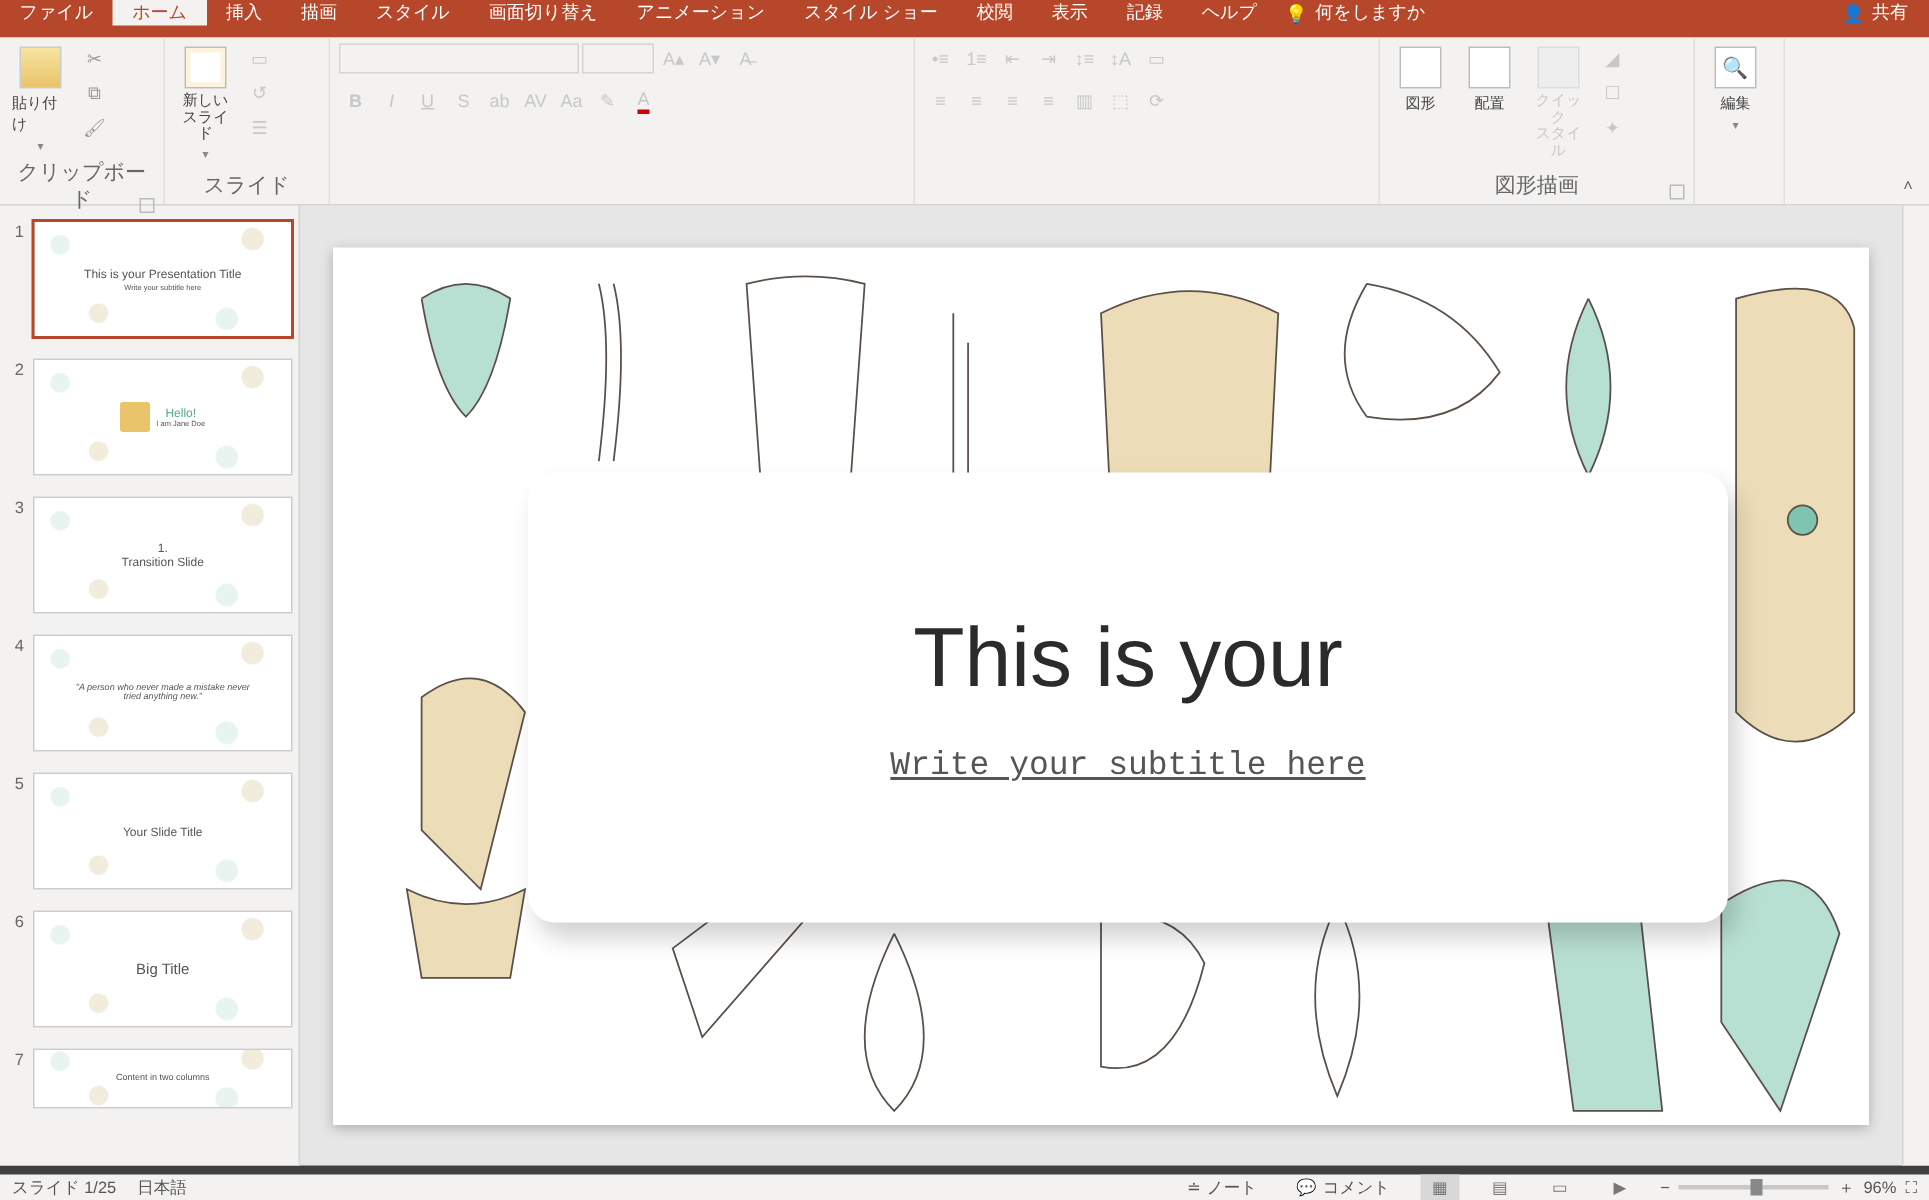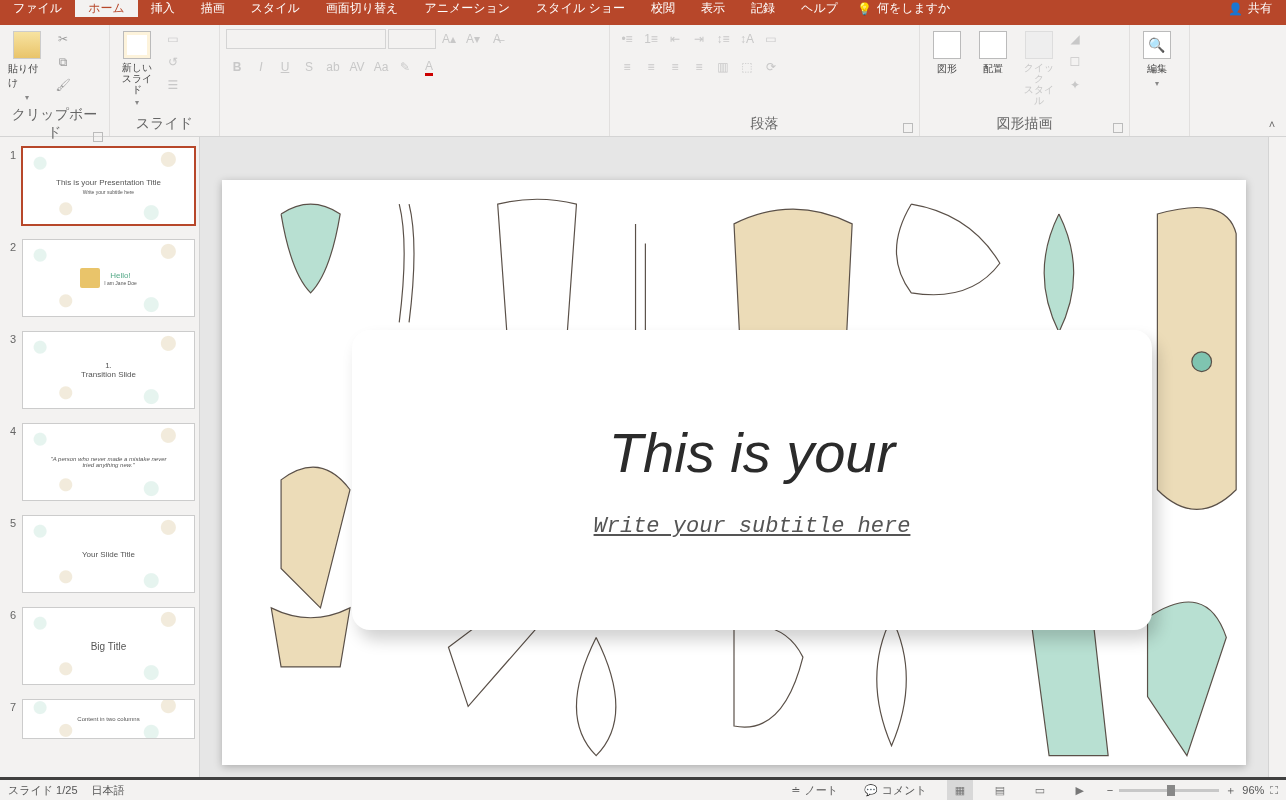--- a/index.html
+++ b/index.html
@@ -37,31 +37,31 @@
 .thumb .bg { position:absolute; inset:0; background:
   radial-gradient(circle at 10% 20%, #d7ede6 6px, transparent 7px),
   radial-gradient(circle at 85% 15%, #eadfc5 7px, transparent 8px),
   radial-gradient(circle at 25% 80%, #eadfc5 6px, transparent 7px),
   radial-gradient(circle at 75% 85%, #d7ede6 7px, transparent 8px),
   radial-gradient(circle at 50% 50%, #f2f2f2 5px, transparent 6px);
   opacity:.6; }
 .thumb .inner { position:relative; background:#fff; border-radius:6px; padding:4px 6px; max-width:80%; }
 
 
-.canvas-wrap { flex:1; display:flex; align-items:flex-end; justify-content:center; padding:12px 22px; overflow:hidden;font-style:italic; }
+.canvas-wrap { flex:1; display:flex; align-items:center; justify-content:center; padding:12px 22px; overflow:hidden; }
 .slide { width:1040px; height:585px; background:#fff; box-shadow:0 2px 8px rgba(0,0,0,.25); position:relative; overflow:hidden; }
 .pattern { position:absolute; inset:0; }
 .pattern svg { width:100%; height:100%; }
 .titlecard { position:absolute; left:130px; top:150px; width:800px; height:300px; background:#fff; border-radius:18px; box-shadow:6px 10px 16px rgba(0,0,0,.18); display:flex; flex-direction:column; align-items:center; justify-content:center; }
 .titlecard h1 { font-size:56px; font-weight:400; color:#2b2b2b; text-align:center; line-height:1.15; }
 .titlecard .sub { margin-top:28px; font-size:22px; color:#555; text-decoration:underline; font-family:"Courier New",monospace; }
 .scroll-v { width:18px; background:#f3f2f1; border-left:1px solid #d4d4d4; }
 
 
-.status { height:23px; background:#f3f2f1; border-top:3px solid #404040; display:flex; align-items:center; font-size:11px; color:#555; padding:0 8px; gap:14px; }
+.status { height:23px; background:#f3f2f1; border-top:6px solid #404040; display:flex; align-items:center; font-size:11px; color:#555; padding:0 8px; gap:14px; }
 .status .spacer { flex:1; }
 .status .sbtn { display:flex; align-items:center; gap:4px; padding:0 6px; height:100%; cursor:pointer; }
 .status .viewbtn { width:26px; height:100%; display:flex; align-items:center; justify-content:center; cursor:pointer; color:#777; }
 .status .viewbtn.active { background:#d8d8d8; }
 .status .zoom { display:flex; align-items:center; gap:6px; }
 .status .slider { width:100px; height:3px; background:#c8c8c8; position:relative; }
 .status .slider .knob { position:absolute; left:48%; top:-4px; width:8px; height:11px; background:#888; }
 </style>
 </head>
 <body>
@@ -176,21 +176,20 @@
       <div class="row">
         <div class="minibtn disabled">≡</div>
         <div class="minibtn disabled">≡</div>
         <div class="minibtn disabled">≡</div>
         <div class="minibtn disabled">≡</div>
         <div class="minibtn disabled">▥</div>
         <div class="minibtn disabled">⬚</div>
         <div class="minibtn disabled">⟳</div>
       </div>
     </div>
-    <div class="group-label"><span>段落</span><span class="dlaunch"></span></div>
   </div>
 
   <div class="group" style="width:210px">
     <div class="controls">
       <div class="bigbtn">
         <div class="ic" style="background:#fff;border:1px solid #bbb"></div>
         <span>図形</span>
       </div>
       <div class="bigbtn">
         <div class="ic" style="background:#fff;border:1px solid #bbb"></div>

